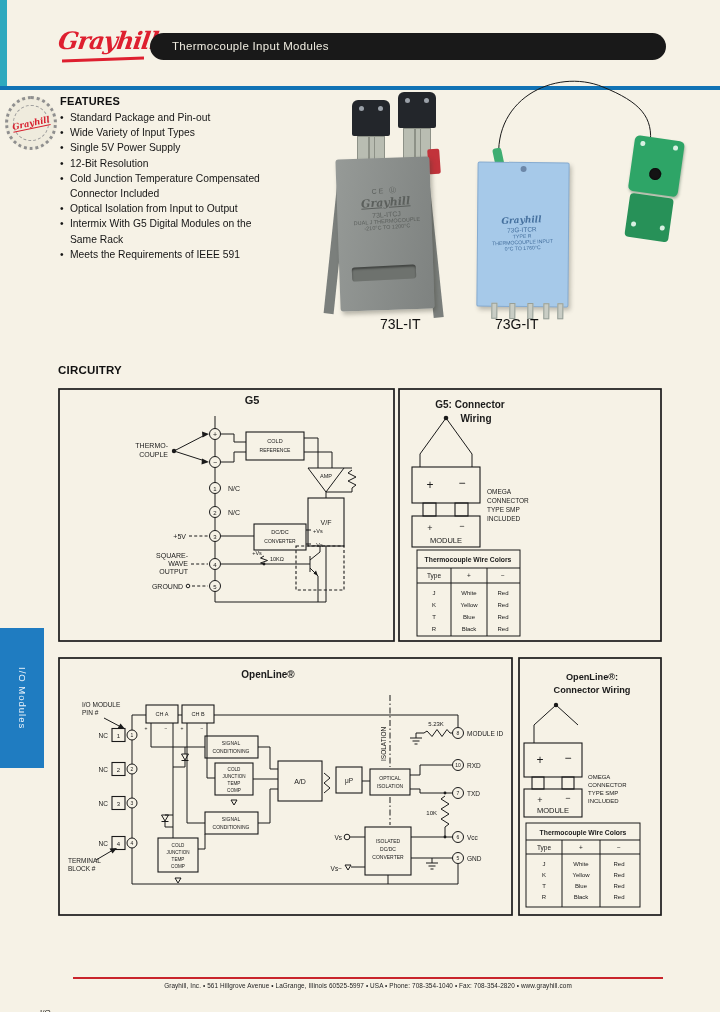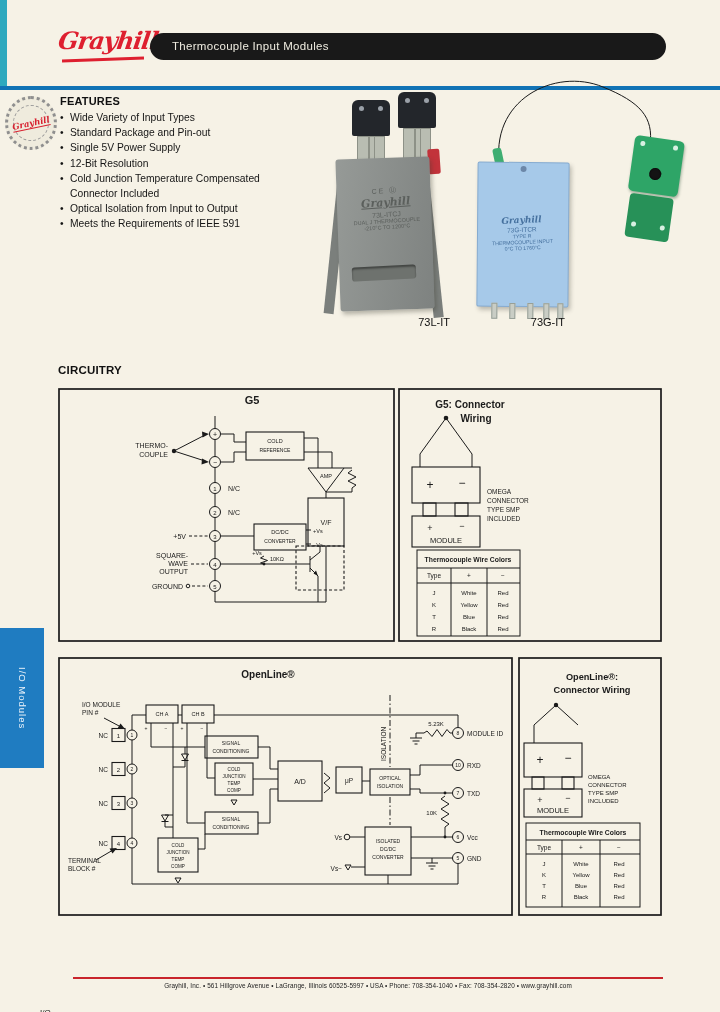--- a/index.html
+++ b/index.html
@@ -56,21 +56,21 @@
   .blue-text .brand{font-size:9px;}
   .blue-text .mdl{font-size:6.5px;margin-top:1px;}
   .blue-text .dsc{font-size:5.2px;}
   .blue-pin{position:absolute;width:4px;height:14px;background:#C9CDC5;border:1px solid #98a098;top:140px;}
   .green-conn{left:628px;top:138px;width:52px;height:104px;transform:rotate(8deg);}
   .gc1{position:absolute;left:0;top:0;width:50px;height:56px;background:#2EA567;border-radius:5px;box-shadow:1px 2px 3px rgba(40,80,50,.4);}
   .gc2{position:absolute;left:3px;top:58px;width:44px;height:44px;background:#279158;border-radius:4px;}
   .gc-screw{position:absolute;width:5px;height:5px;border-radius:50%;background:#D8F0E2;}
   .gc-hole{position:absolute;left:19px;top:30px;width:12px;height:12px;border-radius:50%;background:#141414;box-shadow:inset 0 0 2px #000;}
   .strain{left:494px;top:148px;width:9px;height:20px;background:#3FAE72;border-radius:3px;transform:rotate(-12deg);}
-  .caption{font-size:11px;color:#111;width:70px;text-align:right;}
+  .caption{font-size:14px;color:#111;width:70px;text-align:left;}
 
   
   svg line,svg polyline,svg rect,svg path,svg circle.op,svg polygon.op{stroke:#1a1a1a;fill:none;stroke-width:1;}
   svg .frame{stroke-width:1.7;}
   svg .box{stroke-width:1.1;}
   svg text{font-family:"Liberation Sans",sans-serif;fill:#1a1a1a;}
   svg .pin{fill:#F6F2E6;stroke:#1a1a1a;stroke-width:1;}
   svg .dot{fill:#1a1a1a;stroke:none;}
   svg .dash{stroke-dasharray:3,2.2;}
   svg .dashdot{stroke-dasharray:6,2.5,1.5,2.5;}
@@ -104,41 +104,45 @@
 
   <div class="abs gear-badge">
     <div class="gear-inner">
       <span>Grayhill</span>
     </div>
   </div>
   <div class="abs sec-heading" style="left:60px;top:95px">FEATURES</div>
   <div class="abs features">
     <div class="feat">
         <span class="bl"></span>
+        <span>Standard Package and Pin-out</span>
+      </div>
+    <div class="feat">
+        <span class="bl"></span>
         <span>Wide Variety of Input Types</span>
       </div>
     <div class="feat">
         <span class="bl"></span>
-        <span>Standard Package and Pin-out</span>
-      </div>
-    <div class="feat">
-        <span class="bl"></span>
         <span>Single 5V Power Supply</span>
       </div>
     <div class="feat">
         <span class="bl"></span>
         <span>12-Bit Resolution</span>
       </div>
     <div class="feat">
         <span class="bl"></span>
         <span>Cold Junction Temperature Compensated Connector Included</span>
       </div>
     <div class="feat">
         <span class="bl"></span>
         <span>Optical Isolation from Input to Output</span>
+      </div>
+    <div class="feat">
+        <span class="bl"></span>
+        <span>Intermix With G5 Digital Modules on the Same Rack</span>
       </div>
     <div class="feat">
         <span class="bl"></span>
         <span>Meets the Requirements of IEEE 591</span>
       </div>
   </div>
 
   <div class="abs gray-leg" style="left:331px;top:172px;height:142px;transform:rotate(6deg)"></div>
   <div class="abs gray-leg" style="left:426px;top:170px;height:148px;transform:rotate(-6deg)"></div>
   <div class="abs" style="left:352px;top:100px">

